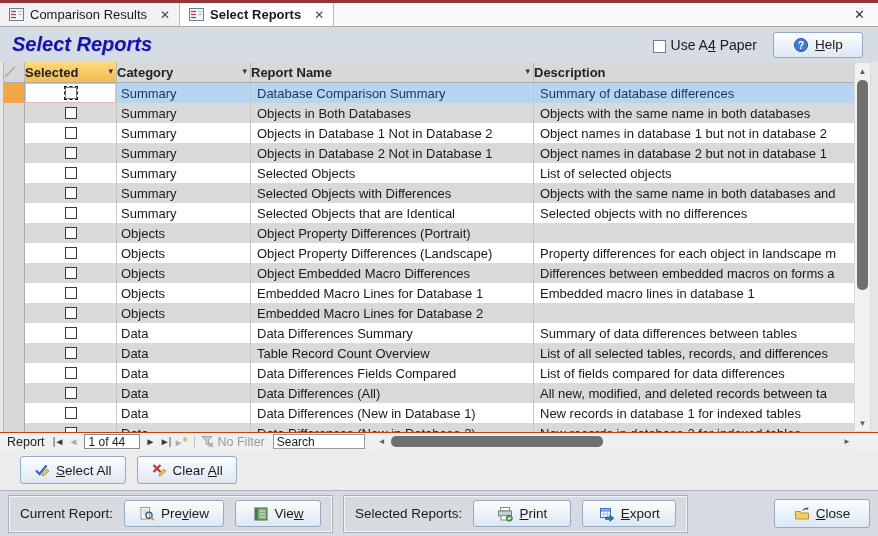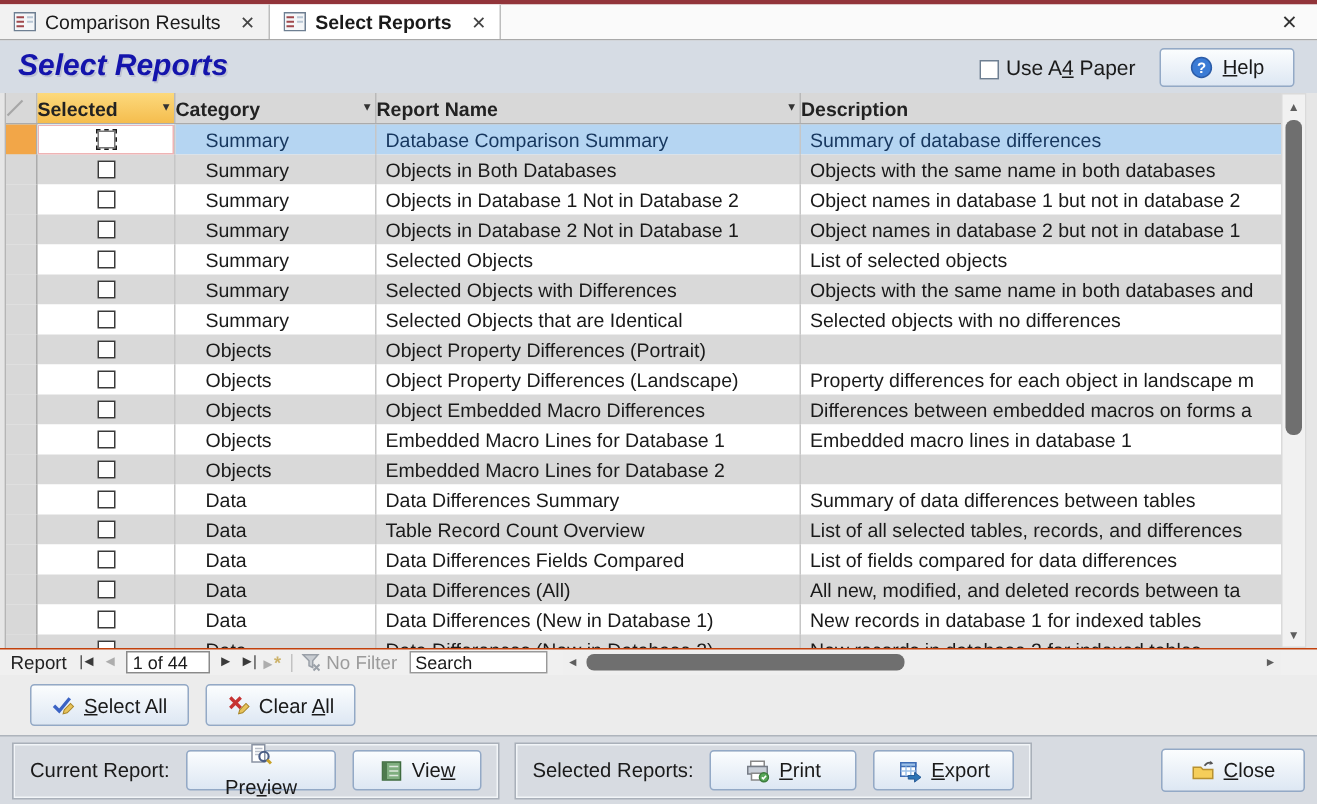--- a/index.html
+++ b/index.html
@@ -48,21 +48,21 @@
   .grid-row.alt { background:#D9D9D9; }
   .grid-row.highlighted { background:#B5D5F2; }
   .grid-row.highlighted .txt { color:#17375E; }
   .cell { border-right:1px solid #C6C6C6; overflow:hidden; white-space:nowrap; display:flex; align-items:center; }
   .cell.selector { width:21px; background:#D8D8D8; border-right:1px solid #ABABAB; }
   .highlighted .cell.selector { background:#F2A648; }
   .c-selected { width:92px; justify-content:center; }
   .highlighted .c-selected { background:#fff; box-shadow:inset 0 0 0 1px #EFB4B4; }
   .checkbox { width:12px; height:12px; background:#fff; border:1.6px solid #3A3A3A; }
   .highlighted .checkbox { border:1px solid #777; outline:1.6px dashed #1a1a1a; outline-offset:0px; }
-  .c-cat { width:134px; padding-left:20px; }
+  .c-cat { width:134px; padding-left:4px; }
   .c-rep { width:283px; padding-left:6px; }
   .c-desc { width:320px; padding-left:6px; border-right:none; }
 
   
   .vscroll { width:17px; background:#F1F1F1; border:1px solid #DADADA; display:flex; flex-direction:column; align-items:center; }
   .vs-btn { height:16px; width:100%; display:flex; align-items:center; justify-content:center; font-size:8px; color:#5E5E5E; }
   .vs-thumb { width:11px; height:210px; margin-top:1px; border-radius:5px; background:#6F6F6F; }
   .vs-fill { flex:1; }
 
   
@@ -88,21 +88,21 @@
   .actions { height:40px; background:#ECECEC; display:flex; align-items:center; gap:11px; padding-left:20px; }
   .actions .btn { height:28px; padding:0 13px; }
 
   
   .bottombar { height:46px; background:#D7DBE1; border-top:1px solid #AEB4BC; display:flex; align-items:center;
                padding:0 8px; gap:10px; }
   .group { height:38px; border:1px solid #A9B0B9; box-shadow:inset 0 0 0 1px #F2F5F8; display:flex;
            align-items:center; gap:11px; padding:0 11px; }
   .group .btn { height:27px; }
   .glabel { font-size:13.5px; color:#1a1a1a; }
-  .btn-preview { width:100px;flex-direction:column; } .btn-view { width:86px; }
+  .btn-preview { width:100px; } .btn-view { width:86px; }
   .btn-print { width:98px; } .btn-export { width:94px; }
   .btn-close { width:96px; height:29px; }
   u { text-decoration:underline; }
 </style>
 </head>
 <body>
 
 <div class="app">
 
   <div class="top-red"></div>

